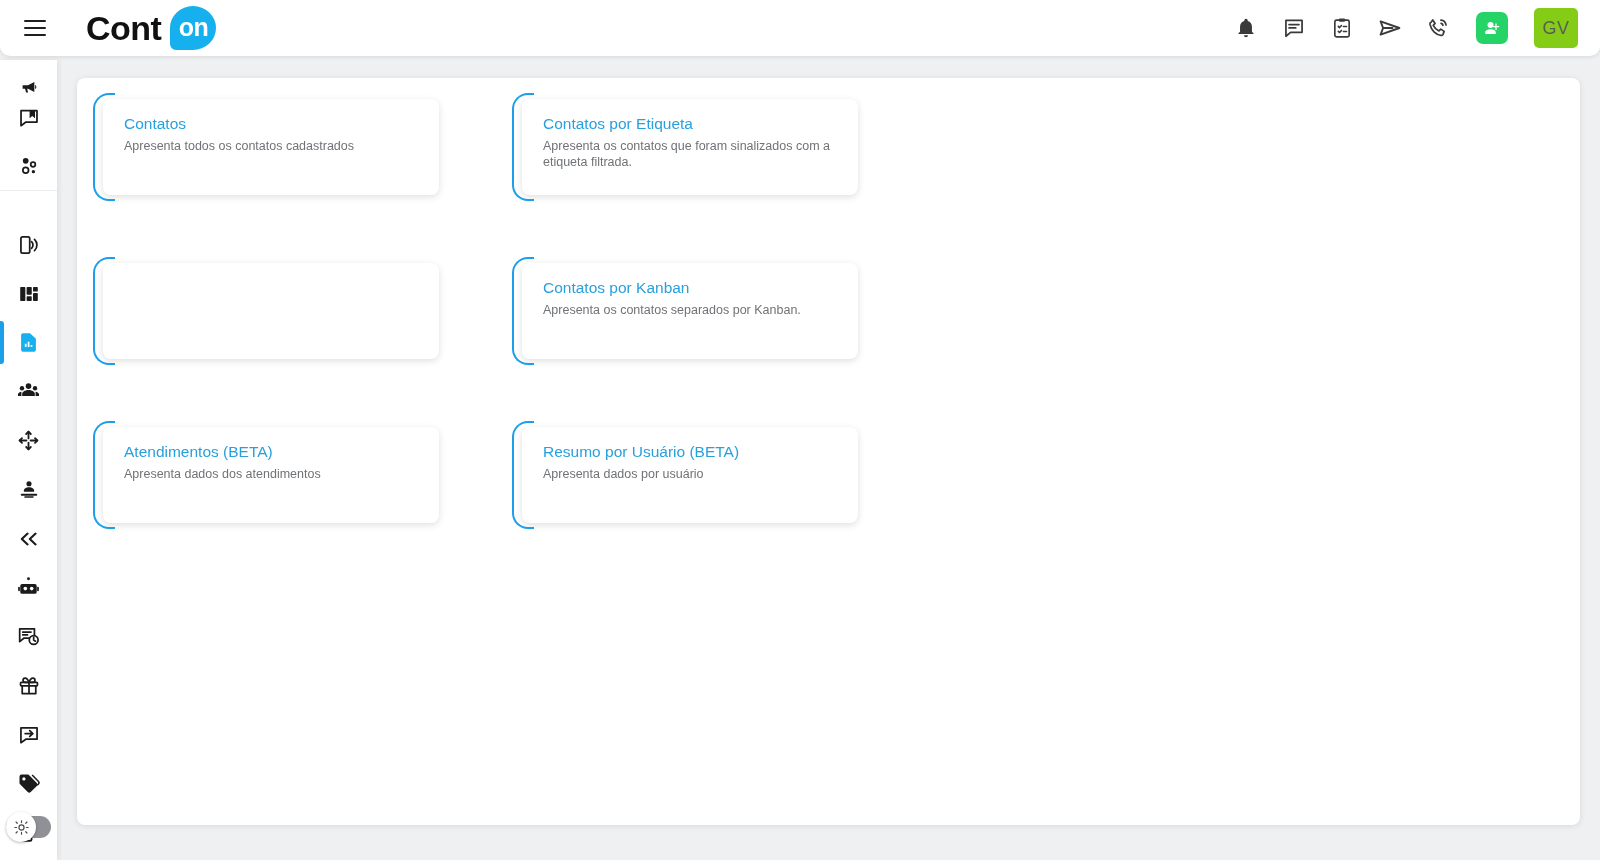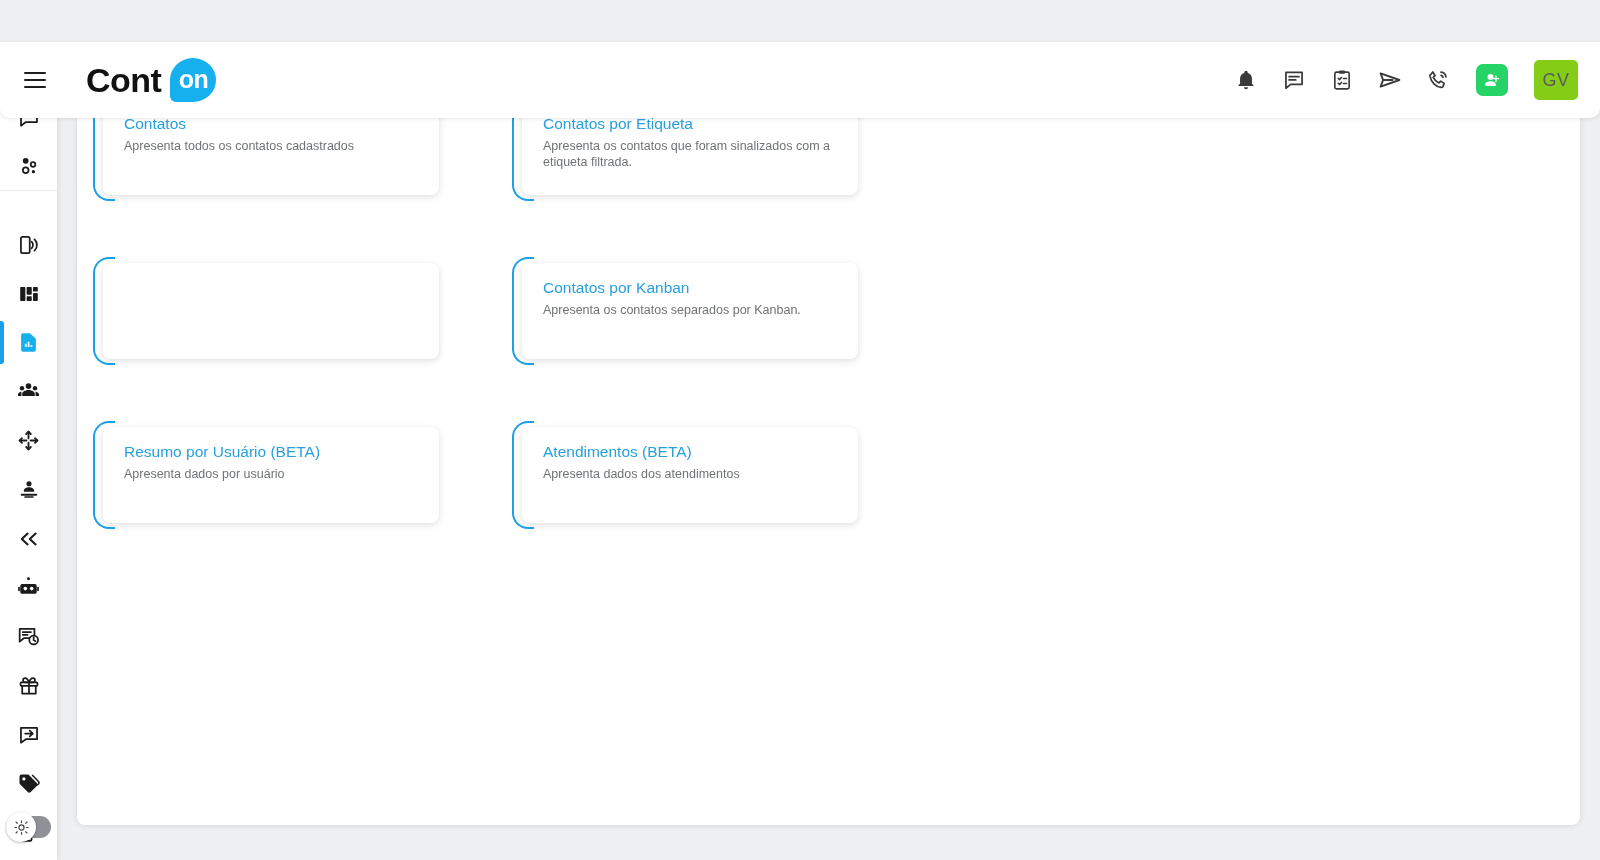--- a/index.html
+++ b/index.html
@@ -9,28 +9,27 @@
     font-family: "Liberation Sans", sans-serif;
     overflow: hidden;
   }
 
   
   .app { position: relative; width: 1600px; height: 860px; background: #eef0f2; }
 
   
   .header {
     position: absolute; left: 0; top: 0;
-    width: 1600px; height: 76px;
+    width: 1600px; height: 56px;
     background: #ffffff;
     border-bottom-left-radius: 10px;
     border-bottom-right-radius: 10px;
     box-shadow: 0 1px 4px rgba(0,0,0,.10);
     display: flex; align-items: center;
     z-index: 30;
-    margin-top: 42px;
   }
   .hamburger {
     width: 34px; height: 34px; margin-left: 18px;
     display: flex; flex-direction: column; justify-content: center;
     align-items: center; gap: 5px; cursor: pointer;
     border-radius: 4px;
   }
   .hamburger span { display:block; width: 22px; height: 2px; background: #1f1f1f; border-radius: 1px; }
 
   .logo { margin-left: 34px; display: flex; align-items: center; gap: 0px; user-select: none; }
@@ -408,32 +407,32 @@
             <div class="card-desc">Apresenta os contatos separados por Kanban.</div>
           </div>
         </div>
       </div>
 
 
       <div class="card-wrap">
         <div class="card">
           <div class="card-accent"></div>
           <div class="card-body">
+            <div class="card-title">Atendimentos (BETA)</div>
+            <div class="card-desc">Apresenta dados dos atendimentos</div>
+          </div>
+        </div>
+      </div>
+
+      <div class="card-wrap">
+        <div class="card">
+          <div class="card-accent"></div>
+          <div class="card-body">
             <div class="card-title">Resumo por Usuário (BETA)</div>
             <div class="card-desc">Apresenta dados por usuário</div>
           </div>
         </div>
       </div>
 
-      <div class="card-wrap">
-        <div class="card">
-          <div class="card-accent"></div>
-          <div class="card-body">
-            <div class="card-title">Atendimentos (BETA)</div>
-            <div class="card-desc">Apresenta dados dos atendimentos</div>
-          </div>
-        </div>
-      </div>
-
     </div>
   </div>
 
 </div>
 
 </body></html>

